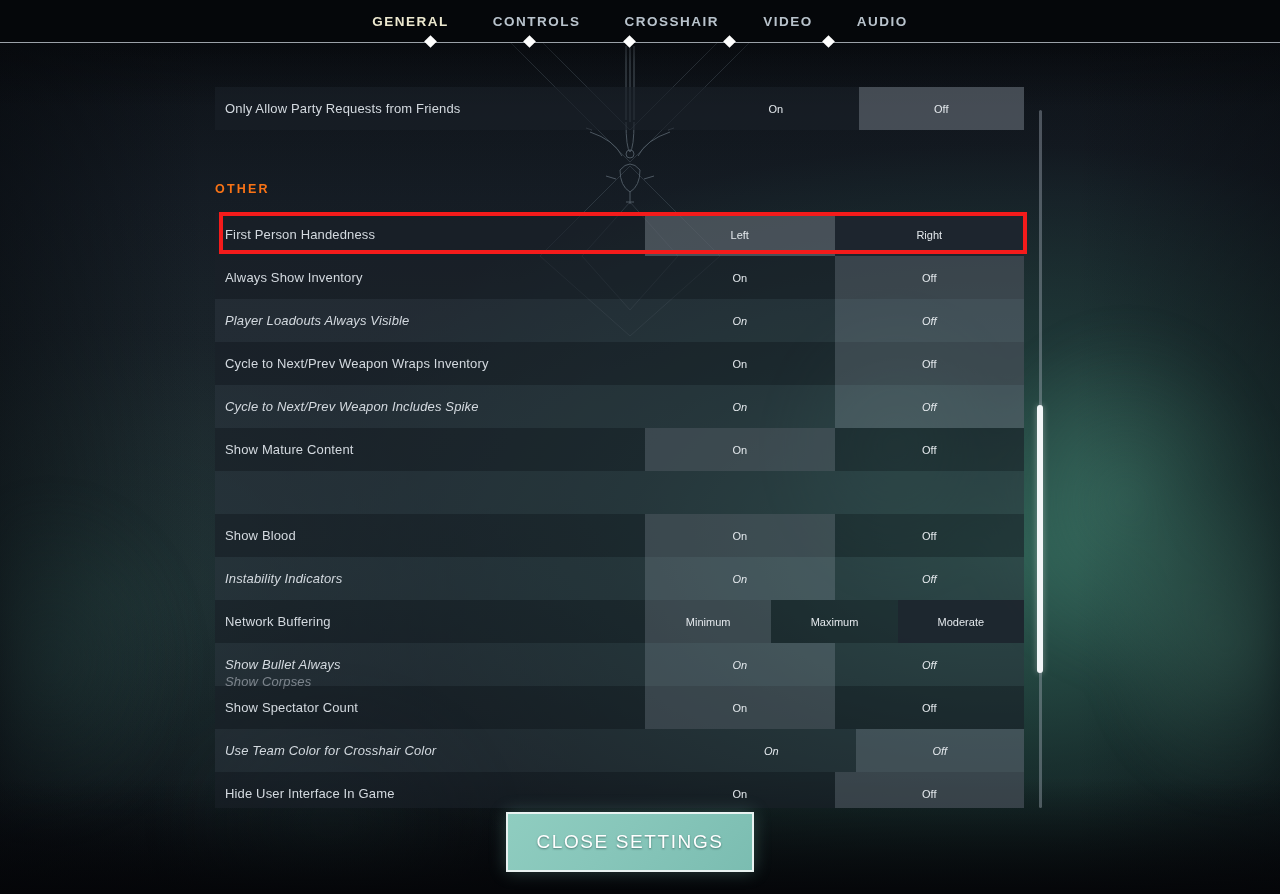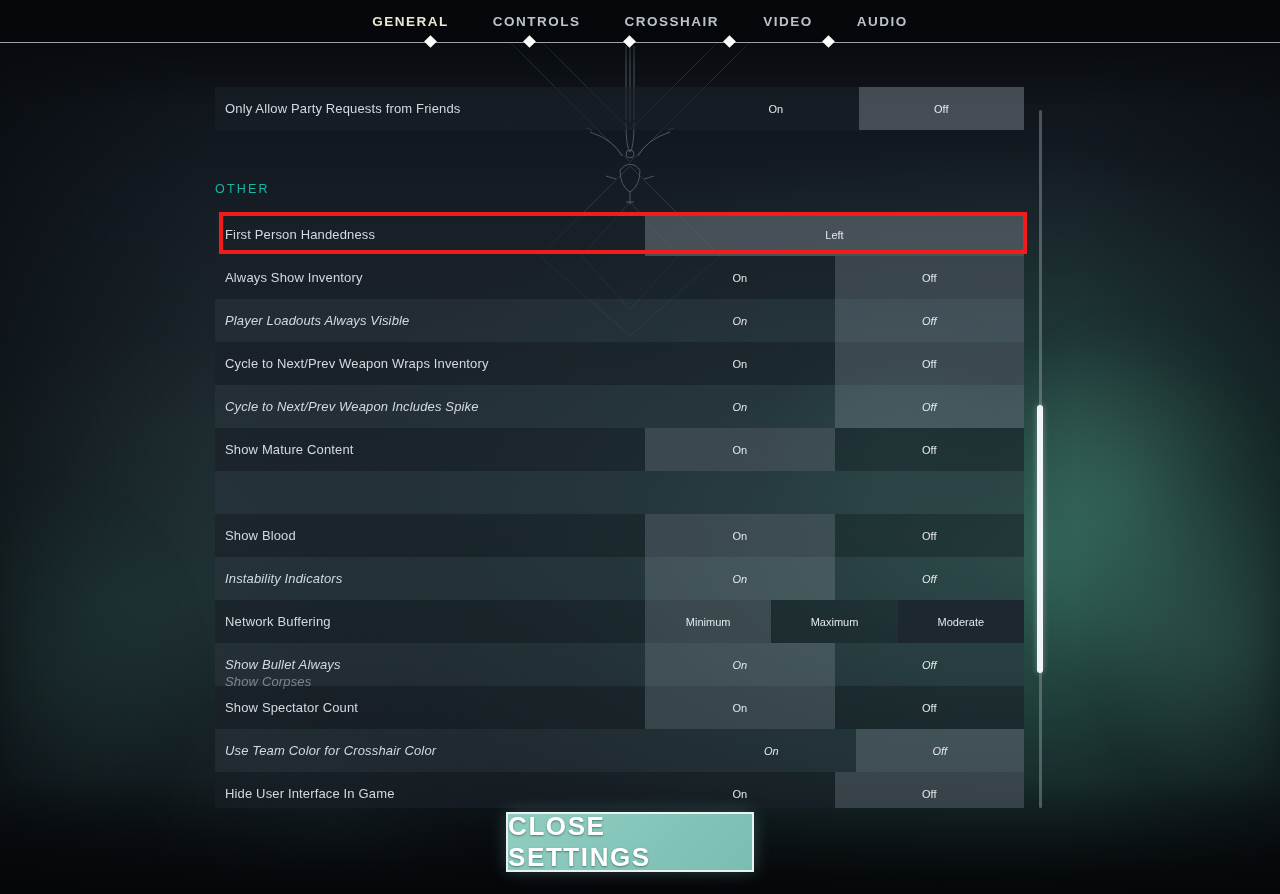--- a/index.html
+++ b/index.html
@@ -48,21 +48,21 @@
   }
   .navitem.active{color:#ece8cf;}
   #navline{position:absolute;left:0;top:42px;width:1280px;height:1px;background:rgba(214,222,230,.72);z-index:7;}
   .navdiamond{position:absolute;top:37px;width:9px;height:9px;background:#ffffff;transform:rotate(45deg);z-index:8;}
 
   
   #panel{position:absolute;left:0;top:43px;width:1280px;height:765px;z-index:4;overflow:hidden;}
   #listclip{position:absolute;left:215px;top:0;width:810px;height:765px;overflow:hidden;}
 
   .grouphdr{
-    position:absolute;left:0;font-size:12.5px;letter-spacing:2.2px;font-weight:normal;color:#14b8a6;
+    position:absolute;left:0;font-size:12.5px;letter-spacing:2.2px;font-weight:bold;color:#f97316;
   }
   .row{
     position:absolute;left:0;width:809px;height:43px;display:flex;align-items:stretch;
   }
   .row .lbl{
     flex:0 0 420px;display:flex;align-items:center;padding-left:10px;
     font-size:13px;color:#d3d9df;letter-spacing:.15px;
   }
   .row .opts{flex:1 1 auto;display:flex;align-items:stretch;}
   .opt{
@@ -96,21 +96,21 @@
 
   
   #closebtn{
     position:absolute;left:506px;top:812px;width:248px;height:60px;z-index:10;
     background:linear-gradient(135deg,#8fcdc0 0%, #87c6ba 45%, #7bbdb1 100%);
     border:2px solid #e9f2f1;box-sizing:border-box;cursor:pointer;
     display:flex;align-items:center;justify-content:center;
     box-shadow:0 0 16px rgba(130,200,190,.28);
   }
   #closebtn span{
-    font-size:26px;letter-spacing:1.6px;font-weight:bold;color:#ffffff;
+    font-size:19px;letter-spacing:1.6px;font-weight:normal;color:#ffffff;
     text-shadow:0 1px 2px rgba(30,60,58,.55);
   }
 </style>
 </head>
 <body>
 
 <div id="bg">
   <div class="layer base"></div>
   <div class="layer blobs"></div>
   <div class="layer vig"></div>
@@ -145,20 +145,21 @@
         <div class="opt sel-lt">Off</div>
       </div>
     </div>
 
     <div class="grouphdr" style="top:139px;">OTHER</div>
 
     <div class="row rb-a" style="top:170px;">
       <div class="lbl">First Person Handedness</div>
       <div class="opts">
         <div class="opt sel-lt">Left</div>
+        <div class="opt sel-dk">Right</div>
       </div>
     </div>
 
     <div class="row rb-a" style="top:213px;">
       <div class="lbl">Always Show Inventory</div>
       <div class="opts">
         <div class="opt unsel">On</div>
         <div class="opt sel-md">Off</div>
       </div>
     </div>

